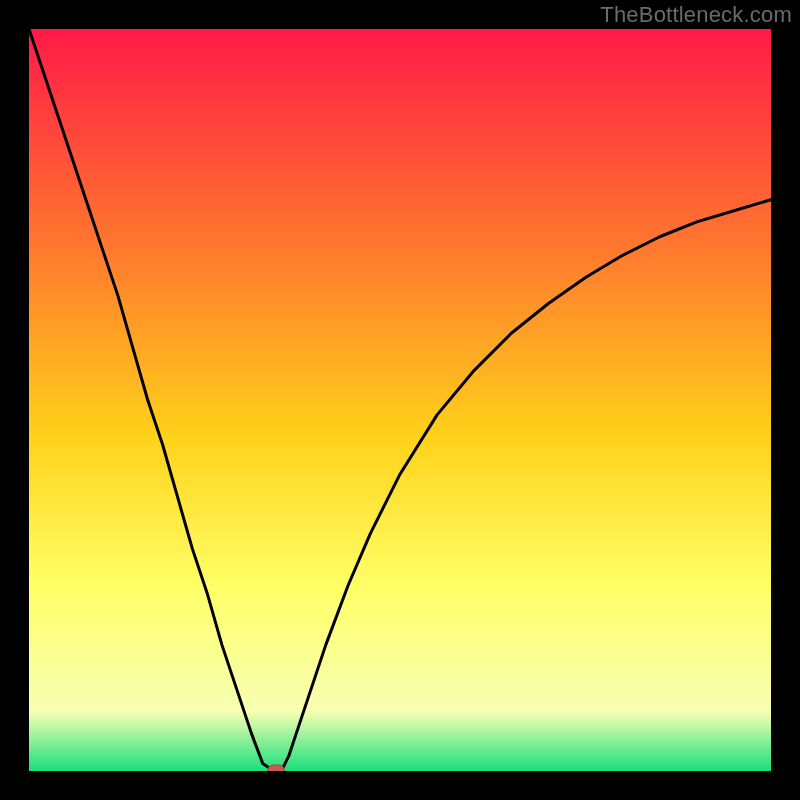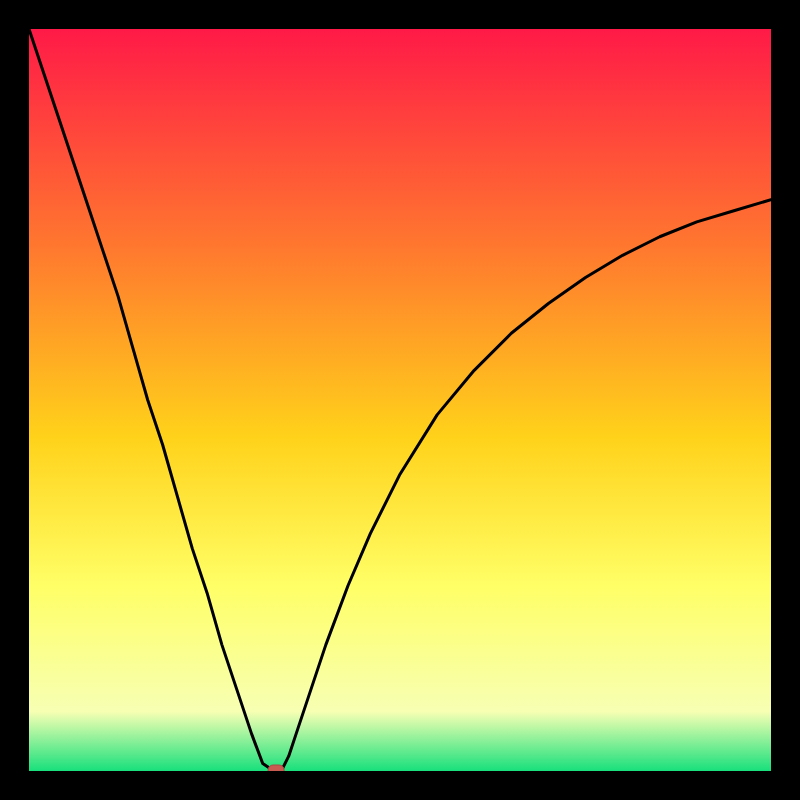--- a/index.html
+++ b/index.html
@@ -56,14 +56,15 @@
           <stop id="g4" offset="92%" stop-color="#f7ffb3"></stop>
           <stop id="g5" offset="100%" stop-color="#18e07c"></stop>
         </linearGradient>
       </defs>
       <rect x="0" y="0" width="742" height="742" fill="url(#bg-grad)"></rect>
       <path id="curve-path" d="M0.00 0.00 L14.84 44.52 L29.68 89.04 L44.52 133.56 L59.36 178.08 L74.20 222.60 L89.04 267.12 L103.88 319.06 L118.72 371.00 L133.56 415.52 L148.40 467.46 L163.24 519.40 L178.08 563.92 L192.92 615.86 L207.76 660.38 L222.60 704.90 L233.73 734.58 L244.86 742.00 L252.28 742.00 L259.70 727.16 L267.12 704.90 L281.96 660.38 L296.80 615.86 L319.06 556.50 L341.32 504.56 L371.00 445.20 L408.10 385.84 L445.20 341.32 L482.30 304.22 L519.40 274.54 L556.50 248.57 L593.60 226.31 L630.70 207.76 L667.80 192.92 L704.90 181.79 L742.00 170.66" fill="none" stroke="#000000" stroke-width="3" stroke-linejoin="round" stroke-linecap="round"></path>
       <rect id="marker" x="239.09" y="736.00" width="16" height="11" rx="5" ry="5" fill="#c75b52" stroke="#a84b44" stroke-width="1"></rect>
     </svg>
   </div>
 
+  <div class="watermark">TheBottleneck.com</div>
 
 </div>
 
 </body></html>

